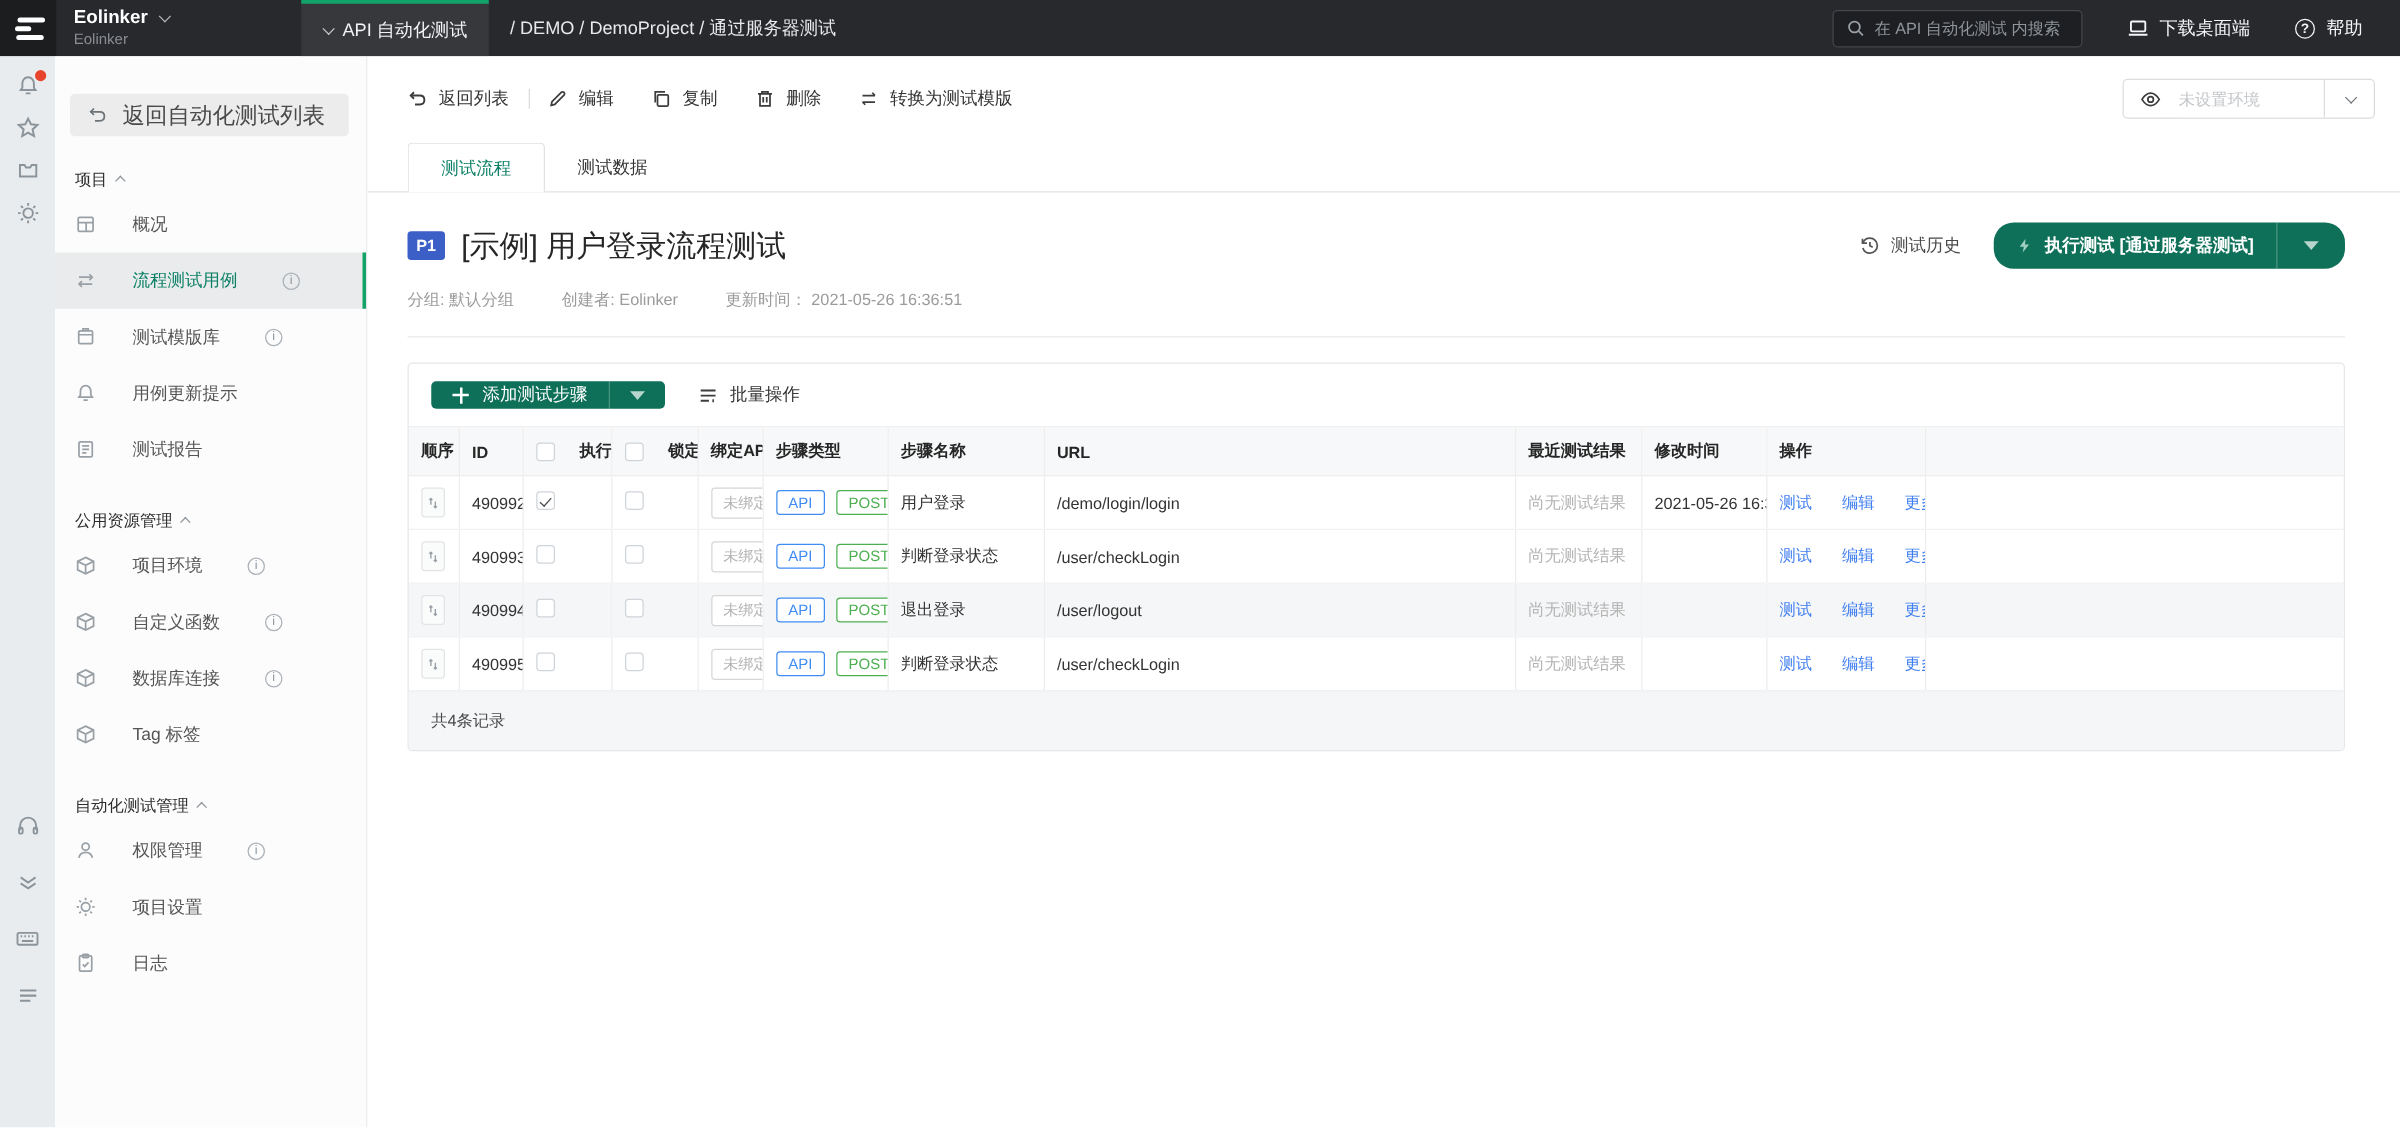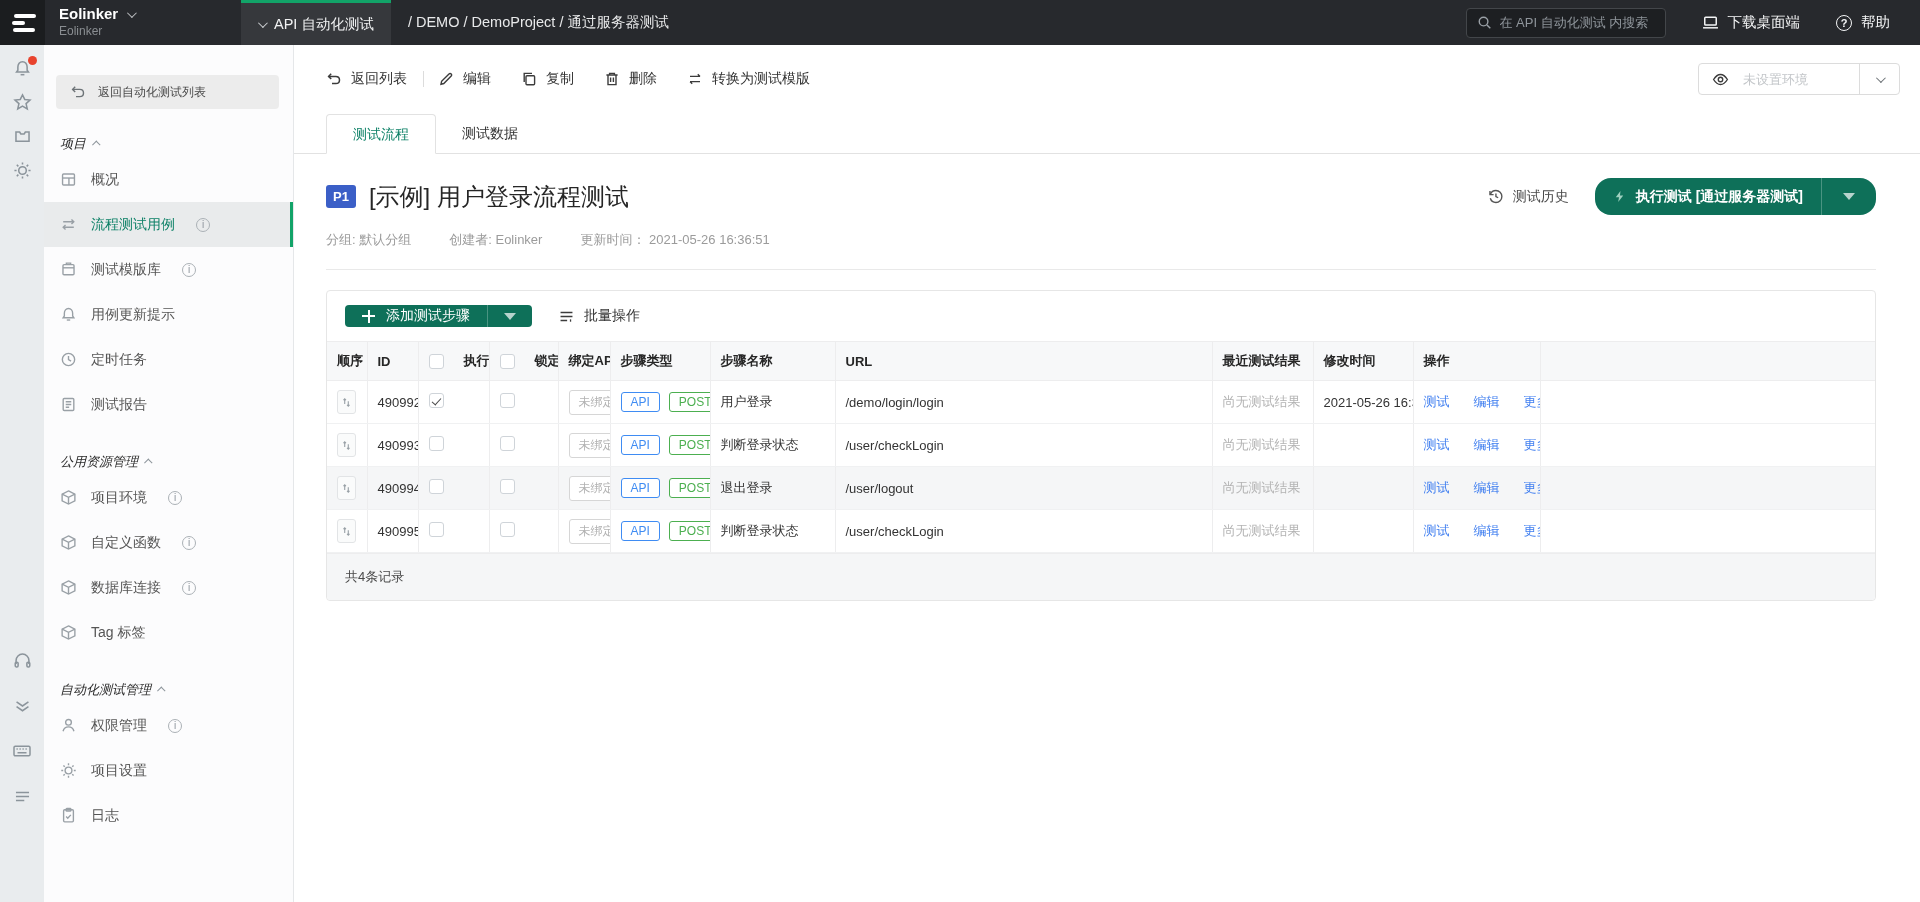--- a/index.html
+++ b/index.html
@@ -46,25 +46,25 @@
   .app{display:flex;height:857px;}
   .rail{width:44px;background:#e9ecee;display:flex;flex-direction:column;align-items:center;padding:14px 0 0;color:#8b949b;}
   .rail .ric{position:relative;margin-bottom:15px;cursor:pointer;display:flex;}
   .rail .dot{position:absolute;top:-3px;right:-5px;width:9px;height:9px;border-radius:50%;background:#e8432d;}
   .rail .bottom{margin-top:auto;display:flex;flex-direction:column;align-items:center;padding-bottom:96px;}
   .rail .bottom .ric{margin-bottom:26px;}
   .rail .bottom .ric:last-child{margin-bottom:0;}
 
   
   .sidebar{width:250px;background:#fcfcfd;border-right:1px solid #e5e7e9;overflow:hidden;}
-  .back-btn{margin:30px 14px 0 12px;height:34px;background:#ececec;border-radius:4px;display:flex;align-items:center;gap:12px;padding:0 14px;font-size:12px;color:#4a4a4a;cursor:pointer;}
+  .back-btn{margin:30px 14px 0 12px;height:34px;background:#ececec;border-radius:4px;display:flex;align-items:center;gap:12px;padding:0 14px;font-size:18px;color:#4a4a4a;cursor:pointer;}
   .back-btn svg{color:#6d7377;flex:none;}
-  .section-label{margin:26px 0 4px 16px;display:flex;align-items:center;gap:8px;font-size:13px;color:#2b2b2b;cursor:pointer;font-style:italic;}
+  .section-label{margin:26px 0 4px 16px;display:flex;align-items:center;gap:8px;font-size:13px;color:#2b2b2b;cursor:pointer;}
   .section-label .chev{color:#8d959b;}
-  .side-item{height:45px;display:flex;align-items:center;gap:14px;padding:0 12px 0 16px;font-size:14px;color:#555;cursor:pointer;position:relative;}
+  .side-item{height:45px;display:flex;align-items:center;gap:29px;padding:0 12px 0 16px;font-size:14px;color:#555;cursor:pointer;position:relative;}
   .side-item svg{color:#99a0a6;flex:none;}
   .side-item.active{background:#e9ebec;color:#0c8066;}
   .side-item.active::after{content:"";position:absolute;right:0;top:0;bottom:0;width:3px;background:var(--bright-green);}
 
   
   .main{flex:1;background:#fff;overflow:hidden;}
   .main-toolbar{height:68px;display:flex;align-items:center;padding:0 20px 0 32px;}
   .tbtn{display:flex;align-items:center;gap:9px;font-size:14px;color:#333;cursor:pointer;margin-right:30px;}
   .tbtn svg{color:#3c3c3c;}
   .vdiv{width:1px;height:16px;background:#dcdcdc;margin:0 14px 0 -14px;}
@@ -264,27 +264,20 @@
         </svg>
       <span>测试模版库</span>
       <span class="info"></span>
     </div>
     <div class="side-item">
       <svg width="17" height="17" viewBox="0 0 16 16" fill="none" stroke="currentColor" stroke-width="1.3">
           <path d="M8 2.4 C5.6 2.4 4.1 4.3 4.1 6.8 L4.1 9.4 L3 11 L13 11 L11.9 9.4 L11.9 6.8 C11.9 4.3 10.4 2.4 8 2.4 Z"></path>
           <line x1="6.4" y1="13.2" x2="9.6" y2="13.2"></line>
         </svg>
       <span>用例更新提示</span>
-    </div>
-    <div class="side-item">
-      <svg width="17" height="17" viewBox="0 0 16 16" fill="none" stroke="currentColor" stroke-width="1.3">
-          <circle cx="8" cy="8" r="5.8"></circle>
-          <path d="M8 4.6 L8 8 L10.4 9.5"></path>
-        </svg>
-      <span>定时任务</span>
     </div>
     <div class="side-item">
       <svg width="17" height="17" viewBox="0 0 16 16" fill="none" stroke="currentColor" stroke-width="1.3">
           <rect x="3" y="2.4" width="10" height="11.2" rx="1"></rect>
           <path d="M5.4 5.4 L10.6 5.4 M5.4 8 L10.6 8 M5.4 10.6 L8.6 10.6"></path>
         </svg>
       <span>测试报告</span>
     </div>
 
     <div class="section-label">

